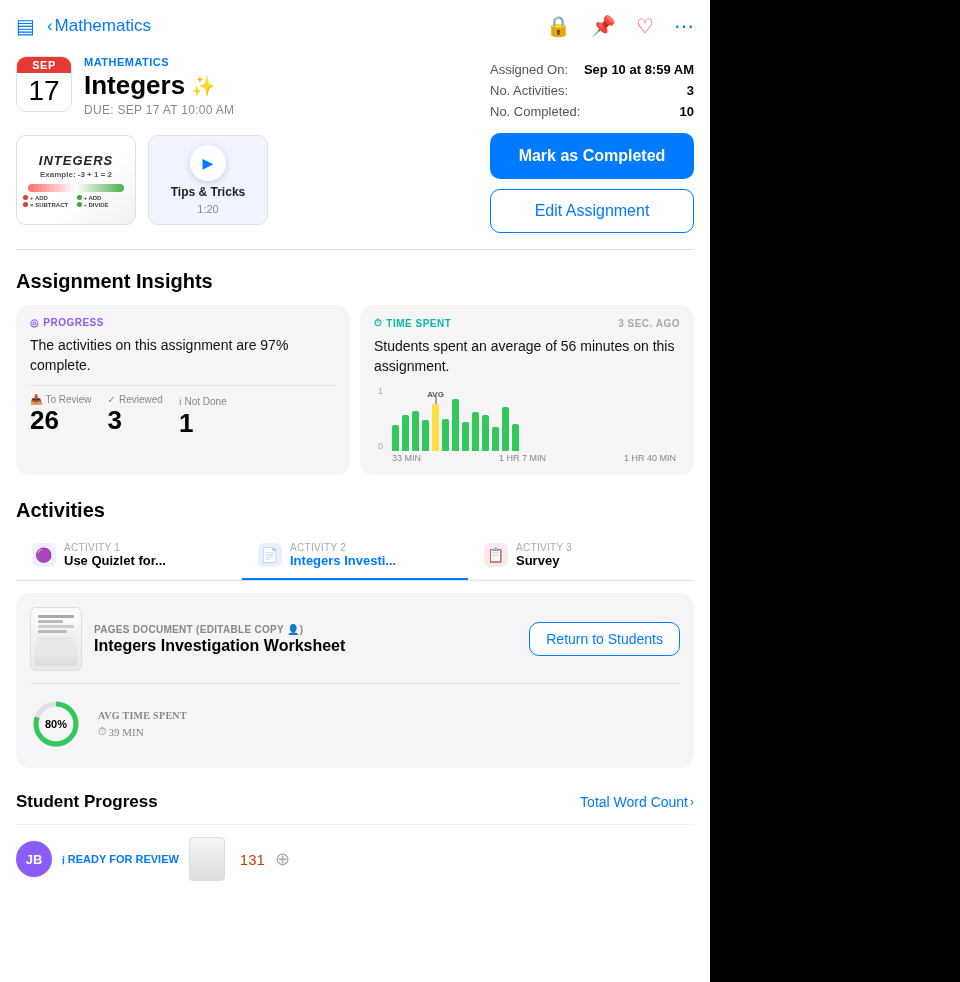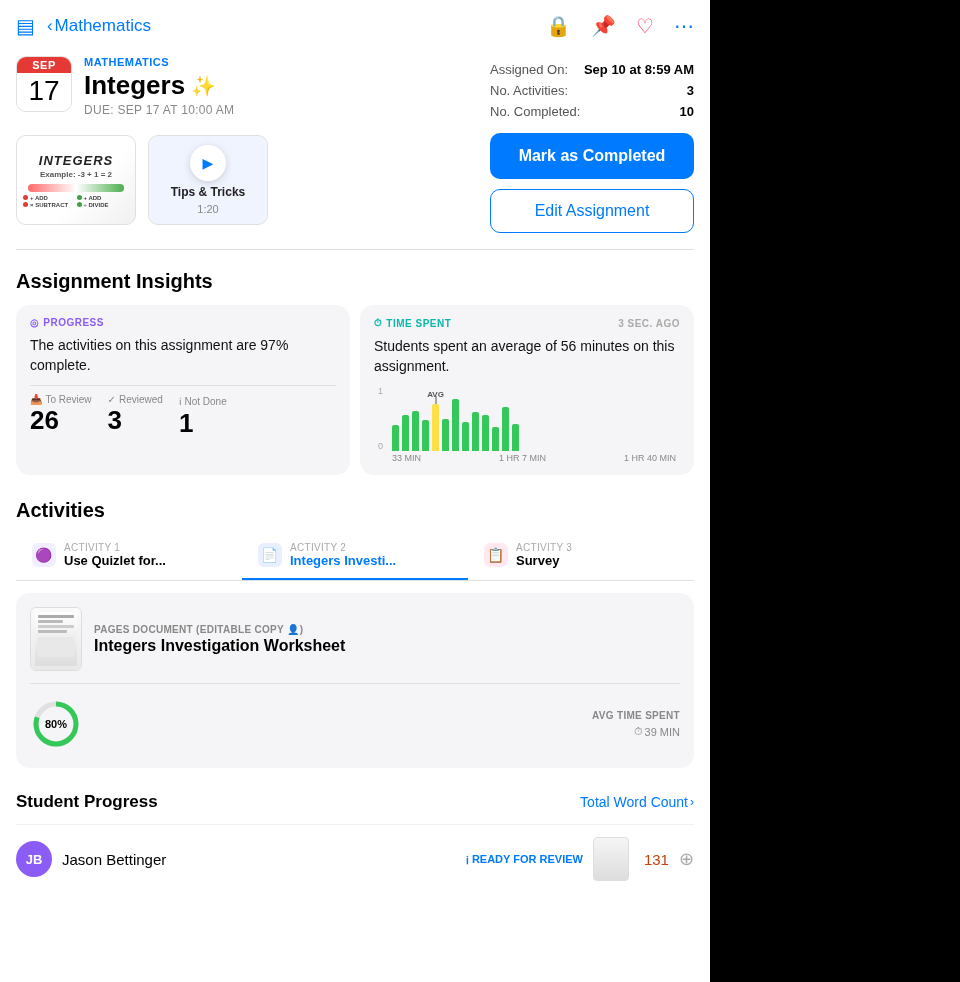--- a/index.html
+++ b/index.html
@@ -474,22 +474,23 @@
       color: #000;
     }
     .stats-group {
       display: flex;
       flex: 1;
     }
     .stat-block {
       flex: 1;
       display: flex;
       flex-direction: column;
-      align-items: flex-end;
+      align-items: flex-start;
       gap: 4px;
+      font-family: Liberation Serif, serif;
     }
     .stat-block + .stat-block {
       border-left: 1px solid #e0e0e0;
     }
     .stat-block-label {
       font-size: 10px;
       font-weight: 700;
       text-transform: uppercase;
       color: #888;
       letter-spacing: 0.3px;
@@ -784,20 +785,21 @@
               <div style="height:3px;background:#ccc;border-radius:1px;"></div>
               <div style="height:3px;background:#bbb;border-radius:1px;width:80%;"></div>
               <div style="height:20px;background:#e8e8e8;border-radius:2px;margin-top:2px;"></div>
             </div>
           </div>
         </div>
         <div class="file-info">
           <div class="file-type">PAGES DOCUMENT (EDITABLE COPY 👤)</div>
           <div class="file-name">Integers Investigation Worksheet</div>
         </div>
+        <button class="return-btn">Return to Students</button>
       </div>
 
       <div class="progress-row">
 
         <div class="ring-container">
           <svg width="52" height="52" viewBox="0 0 52 52">
             <circle cx="26" cy="26" r="20" fill="none" stroke="#e0e0e0" stroke-width="5"></circle>
             <circle cx="26" cy="26" r="20" fill="none" stroke="#34C759" stroke-width="5" stroke-dasharray="100.5 125.6" stroke-dashoffset="0" transform="rotate(-90 26 26)"></circle>
           </svg>
           <div class="ring-label">80%</div>
@@ -822,21 +824,20 @@
       <div class="total-word-link">
         <span>Total Word Count</span>
         <span style="font-size:12px;">›</span>
       </div>
     </div>
 
     <div class="student-row">
       <div class="avatar avatar-jb">
         <span>JB</span>
       </div>
-      <div class="student-name">Jason Bettinger</div>
       <div class="student-status status-review">
         <span>ℹ</span>
         <span>READY FOR REVIEW</span>
       </div>
       <div class="student-doc-thumb" style="background:linear-gradient(180deg,#f5f5f5,#ddd);"></div>
       <div class="student-word-count">131</div>
       <div class="student-more">⊕</div>
     </div>
 
   </div>

